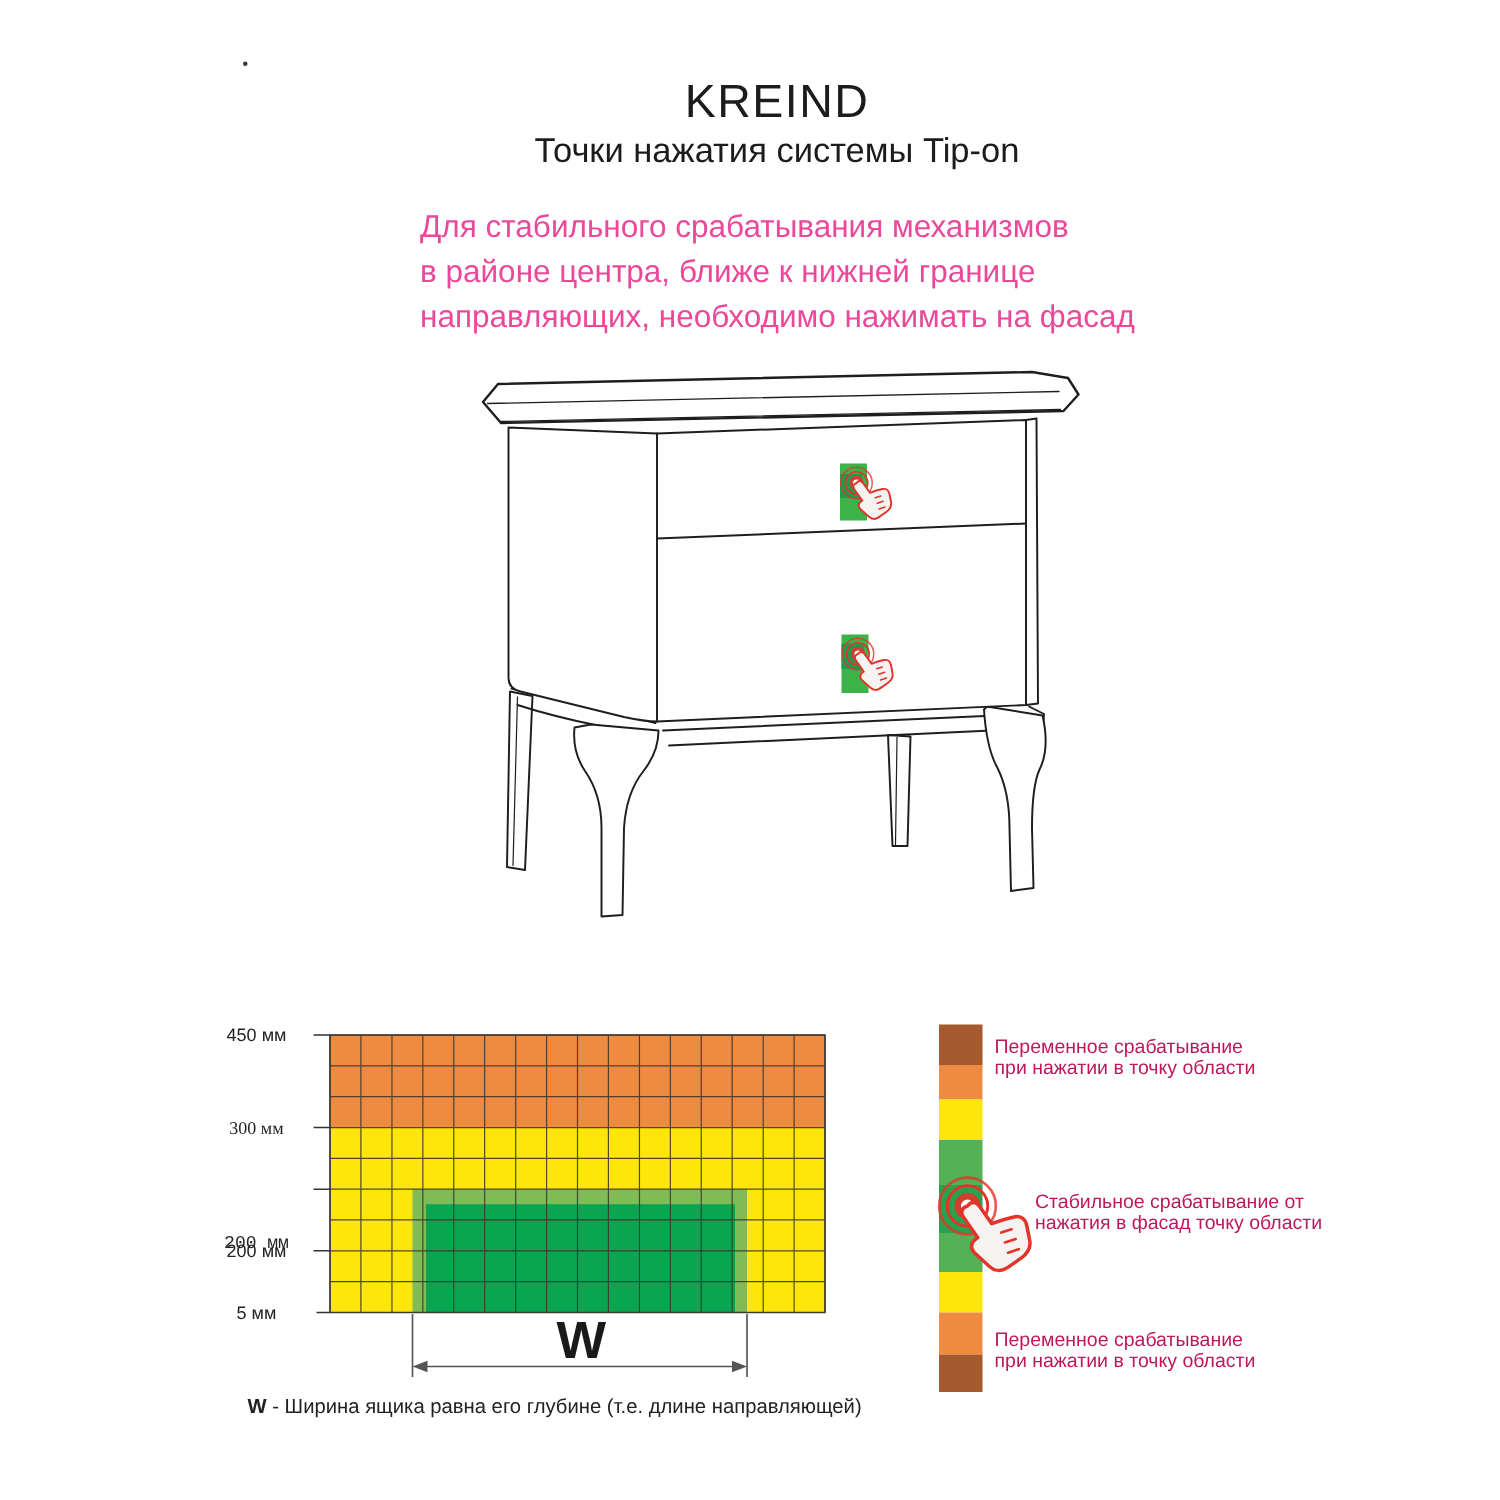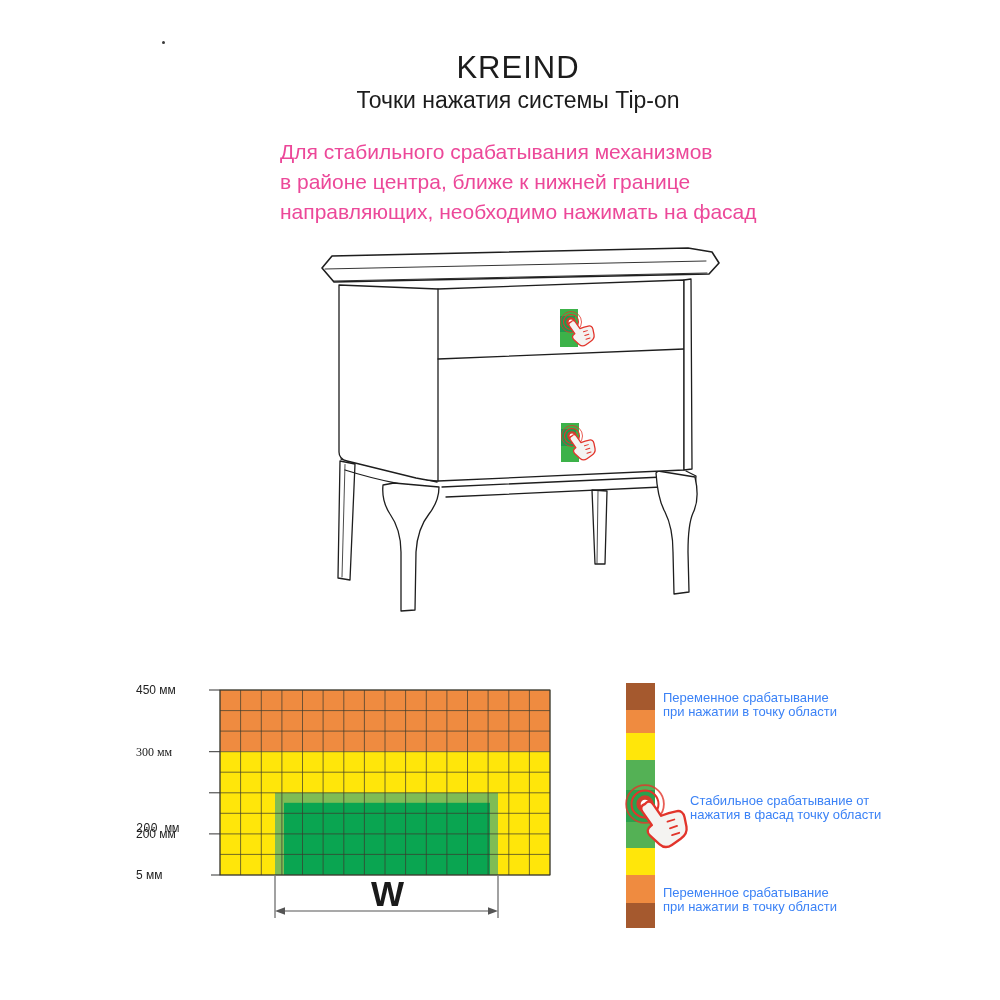--- a/index.html
+++ b/index.html
@@ -2,25 +2,25 @@
 <html><head>
 <meta charset="utf-8">
 <style>
   html,body{margin:0;padding:0;background:#ffffff;}
   .page{position:relative;width:1000px;height:1000px;background:#ffffff;overflow:hidden;
         font-family:"Liberation Sans", sans-serif;color:#1c1c1c;margin-left:18px;}
   .abs{position:absolute;}
   .title{top:50px;left:0;width:1000px;text-align:center;font-size:31px;letter-spacing:1px;}
   .subtitle{top:87px;left:0;width:1000px;text-align:center;font-size:23px;}
   .intro{top:137px;left:262px;width:520px;font-size:21px;line-height:30px;color:#ec4899;}
-  .tick-label{width:70px;text-align:left;font-size:12px;color:#222;}
+  .tick-label{width:70px;text-align:center;font-size:12px;color:#222;}
   .w-label{left:322px;top:874px;width:95px;text-align:center;font-size:35px;font-weight:700;color:#1a1a1a;}
   .caption{left:147px;top:930px;width:430px;font-size:13.5px;color:#222;}
   .caption b{font-weight:700;}
-  .legend-text{font-size:13px;line-height:13.5px;color:#3b82f6;}
+  .legend-text{font-size:13px;line-height:13.5px;color:#be185d;}
   .dot{left:144px;top:41px;width:3px;height:3px;background:#3a3a3a;border-radius:50%;}
   svg{display:block;}
 </style>
 </head>
 <body>
 
 <div class="page">
 
   <div class="abs dot"></div>
 
@@ -116,20 +116,21 @@
   </svg>
 
   <div class="abs tick-label" style="left:118px;top:683px;">450 мм</div>
   <div class="abs tick-label" style="left:118px;top:745px;font-family:Liberation Serif, serif;">300 мм</div>
   <div class="abs tick-label" style="left:118px;top:822px;font-family:Liberation Mono, monospace;">200 мм</div>
   <div class="abs tick-label" style="left:118px;top:827px;">200 мм</div>
   <div class="abs tick-label" style="left:118px;top:868px;">5 мм</div>
 
   <div class="abs w-label">W</div>
 
+  <div class="abs caption"><b>W</b><span> - Ширина ящика равна его глубине (т.е. длине направляющей)</span></div>
 
   <div class="abs legend-text" style="left:645px;top:691px;">
     <div>Переменное срабатывание</div>
     <div>при нажатии в точку области</div>
   </div>
   <div class="abs legend-text" style="left:672px;top:794px;">
     <div>Стабильное срабатывание от</div>
     <div>нажатия в фасад точку области</div>
   </div>
   <div class="abs legend-text" style="left:645px;top:886px;">

